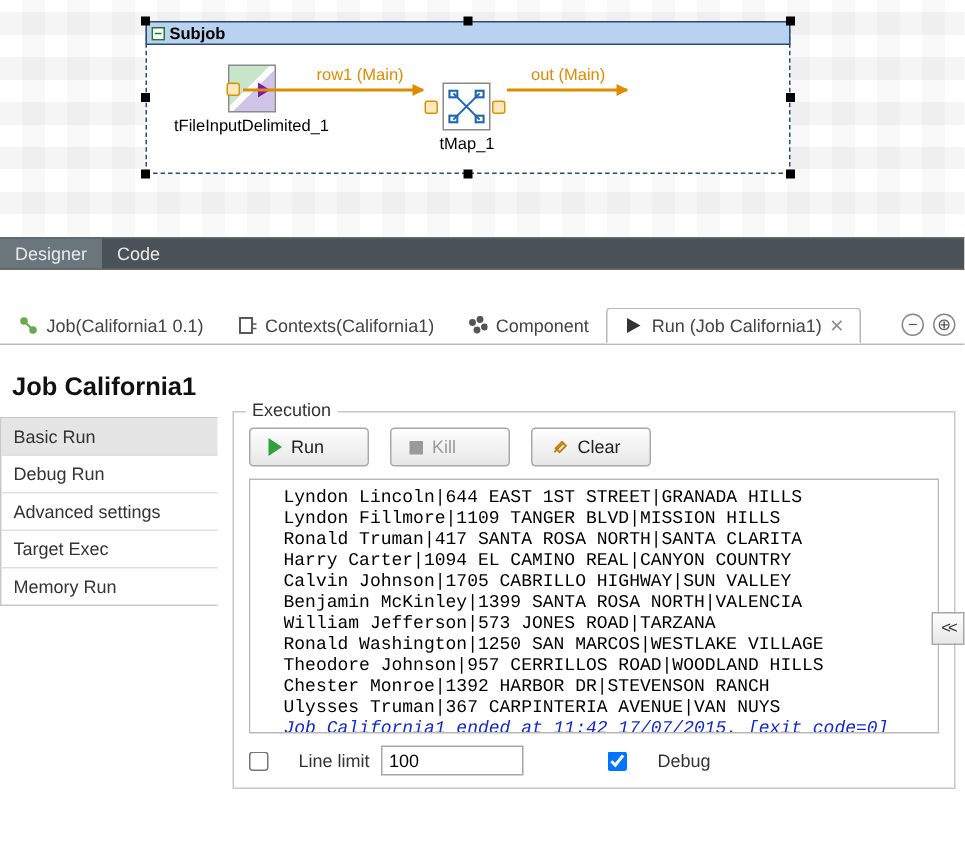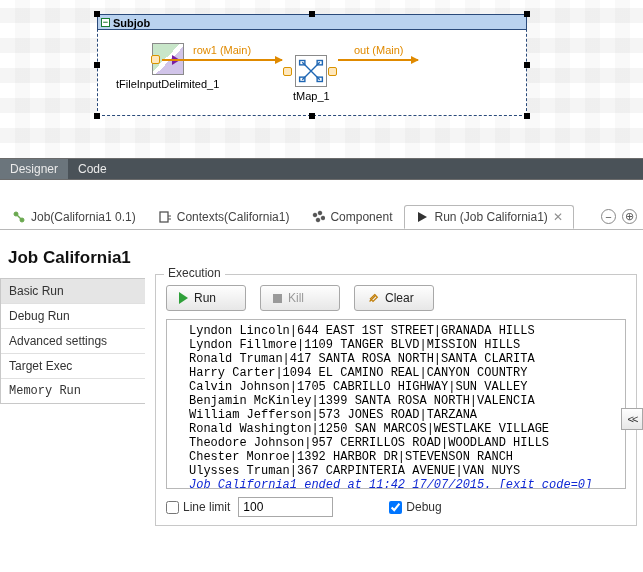--- a/index.html
+++ b/index.html
@@ -196,21 +196,21 @@
 }
 .side-list {
   border: 1px solid #c8c8c8;
   border-right: none;
 }
 .side-item {
   padding: 5px 8px;
   font-size: 12px;
   border-bottom: 1px solid #e0e0e0;
 }
-.side-item:last-child { border-bottom: none; font-family: Liberation Mono, monospace; }
+.side-item:last-child { border-bottom: none; }
 .side-item.selected { background: #e5e5e5; }
 
 .panel-main {
   flex: 1;
   padding: 44px 6px 0 10px;
   position: relative;
 }
 .exec-group {
   border: 1px solid #c8c8c8;
   position: relative;
@@ -256,21 +256,21 @@
   color: #000;
   background: #fff;
   white-space: pre;
 }
 .console .exitline { color: #1028d4; font-style: italic; }
 
 .bottom-controls {
   display: flex; align-items: center; gap: 8px;
   margin-top: 8px;
 }
-.chk { display: inline-flex; align-items: center; gap: 4px; font-size: 12px; }
+.chk { display: inline-flex; align-items: center; gap: 20px; font-size: 12px; }
 .chk input { margin: 0; }
 .linelimit-input {
   width: 95px; height: 20px;
   border: 1px solid #a8a8a8;
   padding: 1px 4px;
   font-size: 12px;
 }
 
 
 .gutter-nav {
@@ -309,21 +309,21 @@
           <rect x="23" y="23" width="6" height="5"></rect>
         </svg>
       </div>
       <div class="port" style="left:-10px; top:12px;"></div>
       <div class="port" style="left:35px; top:12px;"></div>
       <div class="nlabel">tMap_1</div>
     </div>
 
 
     <div class="flow-line" style="left:64px; top:44px; width:120px;"></div>
-    <div class="flow-label" style="left:95px; top:29px;">row1 (Main)</div>
+    <div class="flow-label" style="left:113px; top:29px;">row1 (Main)</div>
 
     <div class="flow-line" style="left:240px; top:44px; width:80px;"></div>
     <div class="flow-label" style="left:256px; top:29px;">out (Main)</div>
 
     <div class="handle tl"></div>
     <div class="handle tm"></div>
     <div class="handle tr"></div>
     <div class="handle ml"></div>
     <div class="handle mr"></div>
     <div class="handle bl"></div>

